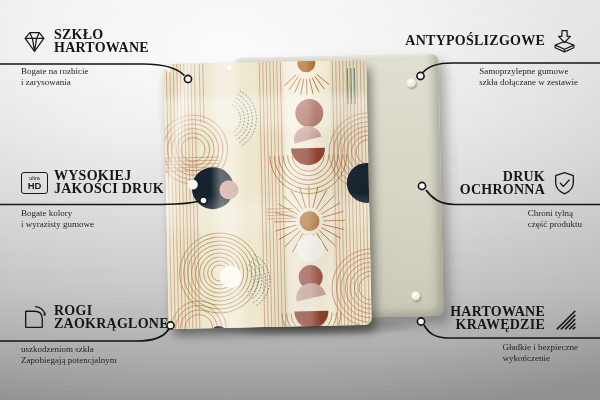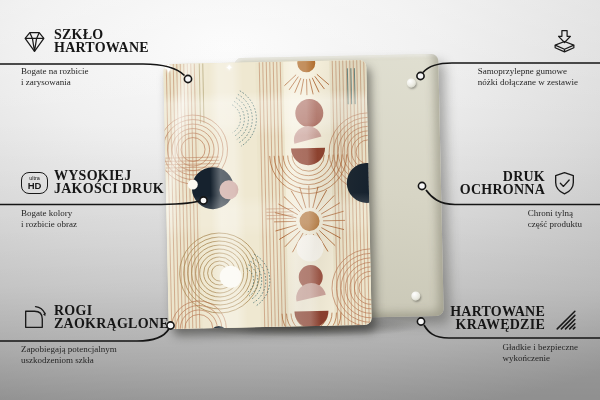--- a/index.html
+++ b/index.html
@@ -42,21 +42,21 @@
   .connectors{position:absolute;left:0;top:0;z-index:4;pointer-events:none}
   
   .callout{position:absolute;z-index:5;color:#161616}
   .row{display:flex;align-items:center;gap:6px}
   .row.right{justify-content:flex-end}
   .titles{font-weight:bold;font-size:14px;line-height:12.5px;letter-spacing:.25px;white-space:nowrap}
   .titles.r{text-align:right}
   .desc{position:absolute;z-index:5;font-size:9px;line-height:11px;color:#262626;white-space:nowrap}
   .desc.r{text-align:left}
   .icon{flex:0 0 auto;display:block}
-  .hd-box{flex:0 0 auto;width:25px;height:20px;border:1.6px solid #1a1a1a;border-radius:8px;
+  .hd-box{flex:0 0 auto;width:25px;height:20px;border:1.6px solid #1a1a1a;border-radius:3px;
     display:flex;flex-direction:column;align-items:center;justify-content:center;
     font-family:"Liberation Sans",sans-serif;color:#1a1a1a}
   .hd-top{font-size:5.5px;line-height:6px}
   .hd-bottom{font-size:9.5px;line-height:9.5px;font-weight:bold}
   
   .c0{left:21px;top:28px}   .d0{left:21px;top:66px}
   .c1{right:22px;top:28px}  .d1{right:22px;top:66px}
   .c2{left:21px;top:170px}  .d2{left:21px;top:208px}
   .c3{right:22px;top:170px} .d3{right:18px;top:208px}
   .c4{left:21px;top:304px}  .d4{left:21px;top:344px}
@@ -241,47 +241,48 @@
     <div>HARTOWANE</div>
   </div>
 </div>
 <div class="desc d0">
   <div>Bogate na rozbicie</div>
   <div>i zarysowania</div>
 </div>
 
 <div class="callout c1 row right">
   <div class="titles r">
+    <div>ANTYPOŚLIZGOWE</div>
   </div>
   <svg class="icon" width="27" height="27" viewBox="0 0 26 26">
     <g fill="none" stroke="#1a1a1a" stroke-width="1.2" stroke-linejoin="round">
       <path d="M10.5,2.5 h5 v5.5 h3.2 L13,14 7.3,8 h3.2 Z"></path>
       <path d="M4,16.5 L13,13 22,16.5 13,20.5 Z"></path>
       <path d="M4,16.5 V19 L13,23 22,19 V16.5 M13,20.5 V23"></path>
     </g>
   </svg>
 </div>
 <div class="desc d1 r">
   <div>Samoprzylepne gumowe</div>
-  <div>nóżki dołączane w zestawie</div>
+  <div>szkła dołączane w zestawie</div>
 </div>
 
 <div class="callout c2 row">
   <div class="hd-box">
     <span class="hd-top">ultra</span>
     <span class="hd-bottom">HD</span>
   </div>
   <div class="titles">
     <div>WYSOKIEJ</div>
     <div>JAKOŚCI DRUK</div>
   </div>
 </div>
 <div class="desc d2">
   <div>Bogate kolory</div>
-  <div>i rozbicie obraz</div>
+  <div>i wyrazisty gumowe</div>
 </div>
 
 <div class="callout c3 row right">
   <div class="titles r">
     <div>DRUK</div>
     <div>OCHRONNA</div>
   </div>
   <svg class="icon" width="27" height="27" viewBox="0 0 26 26">
     <g fill="none" stroke="#1a1a1a" stroke-width="1.3" stroke-linejoin="round" stroke-linecap="round">
       <path d="M13,2.5 L21.5,5.5 V12 C21.5,17.5 18,20.8 13,23 8,20.8 4.5,17.5 4.5,12 V5.5 Z"></path>
@@ -301,22 +302,22 @@
       <path d="M14,2.5 Q20.5,3.5 23,9"></path>
     </g>
     <path d="M21.2,9.8 l2.6,-1.4 -0.4,3.3 Z" fill="#1a1a1a"></path>
   </svg>
   <div class="titles">
     <div>ROGI</div>
     <div>ZAOKRĄGLONE</div>
   </div>
 </div>
 <div class="desc d4">
+  <div>uszkodzeniom szkła</div>
   <div>Zapobiegają potencjalnym</div>
-  <div>uszkodzeniom szkła</div>
 </div>
 
 <div class="callout c5 row right">
   <div class="titles r">
     <div>HARTOWANE</div>
     <div>KRAWĘDZIE</div>
   </div>
   <svg class="icon" width="27" height="27" viewBox="0 0 26 26">
     <g fill="none" stroke="#1a1a1a" stroke-width="1.5" stroke-linecap="round">
       <path d="M6,23 L23,6 M10,23 L23,10 M14,23 L23,14 M18,23 L23,18 M21.5,23 L23,21.5"></path>

